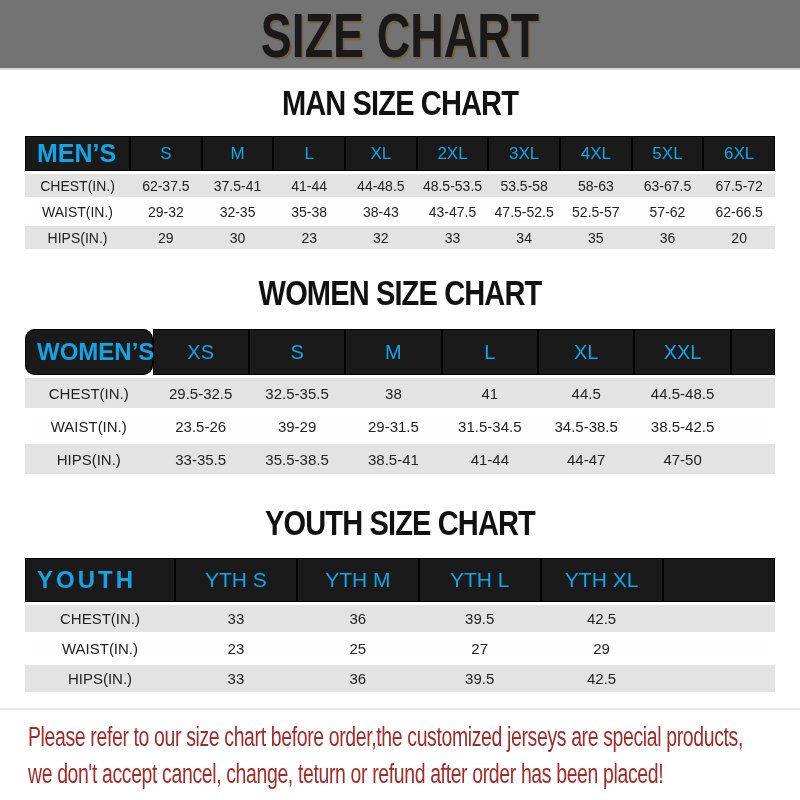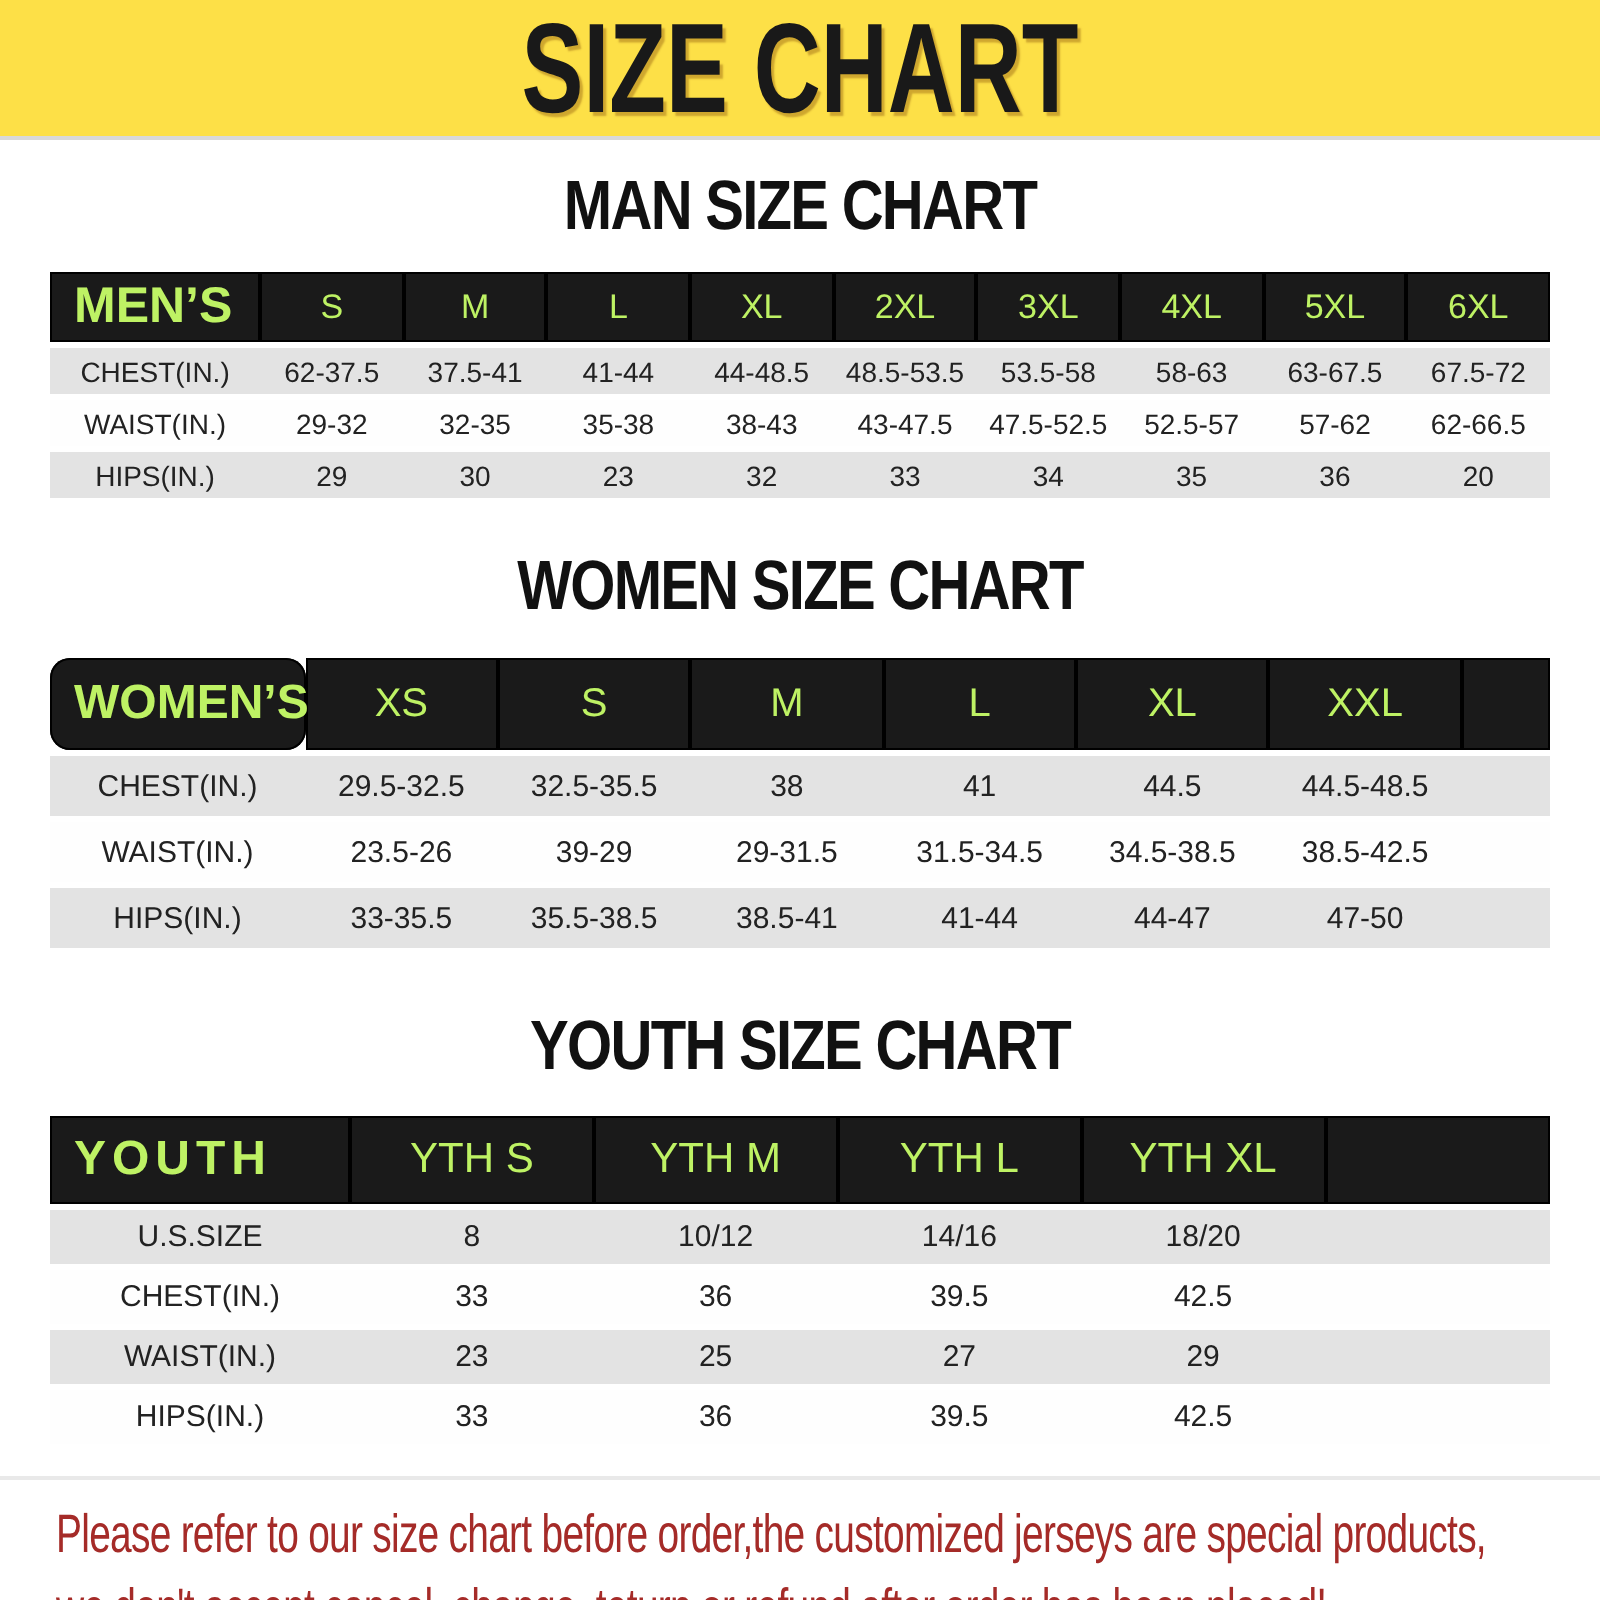--- a/index.html
+++ b/index.html
@@ -7,21 +7,21 @@
     width: 800px; height: 800px;
     background: #ffffff;
     overflow: hidden;
     font-family: "Liberation Sans", sans-serif;
     color: #1a1a1a;
   }
 
   
   .banner {
     height: 70px;
-    background: #fde047;
+    background: #737373;
     display: flex; align-items: center; justify-content: center;
     border-bottom: 2px solid #d9d9d9;
     box-sizing: border-box;
   }
   .banner-title {
     font-size: 58px;
     font-weight: 800;
     color: #191919;
     white-space: nowrap;
     letter-spacing: 0px;
@@ -47,21 +47,21 @@
   
   table.size-table {
     width: 750px;
     margin: 0 auto;
     border-collapse: separate;
     border-spacing: 0 3px;
     table-layout: fixed;
   }
   table.size-table th {
     background: #1a1a1a;
-    color: #bef264;
+    color: #0ea5e9;
     font-weight: 400;
     text-align: center;
     box-shadow: inset 0 0 0 1px #000000;
   }
   table.size-table th.corner {
     font-weight: 800;
     text-align: left;
     padding-left: 12px;
     white-space: nowrap;
   }
@@ -268,28 +268,20 @@
           <th class="corner">YOUTH</th>
           <th>YTH S</th>
           <th>YTH M</th>
           <th>YTH L</th>
           <th>YTH XL</th>
           <th></th>
         </tr>
       </thead>
       <tbody>
         <tr>
-          <td>U.S.SIZE</td>
-          <td>8</td>
-          <td>10/12</td>
-          <td>14/16</td>
-          <td>18/20</td>
-          <td></td>
-        </tr>
-        <tr>
           <td>CHEST(IN.)</td>
           <td>33</td>
           <td>36</td>
           <td>39.5</td>
           <td>42.5</td>
           <td></td>
         </tr>
         <tr>
           <td>WAIST(IN.)</td>
           <td>23</td>

